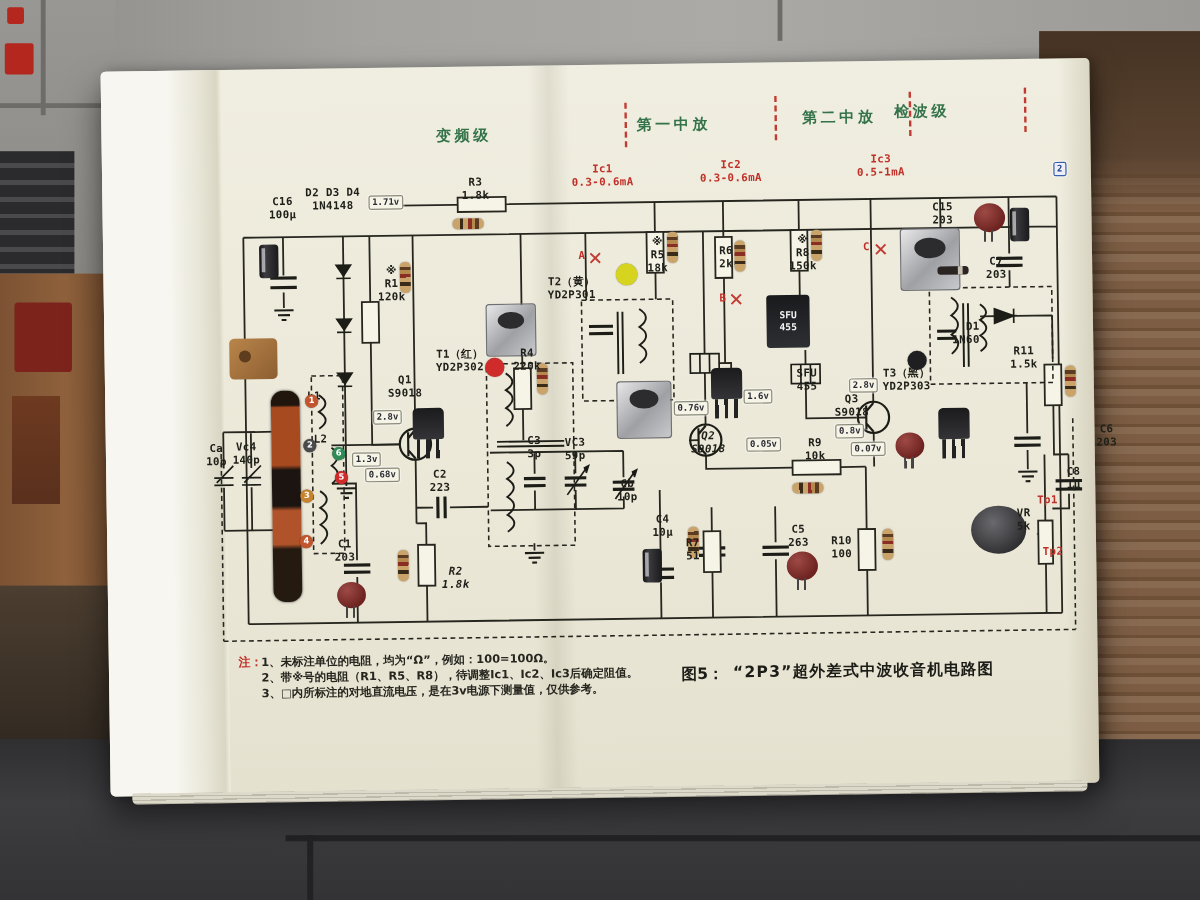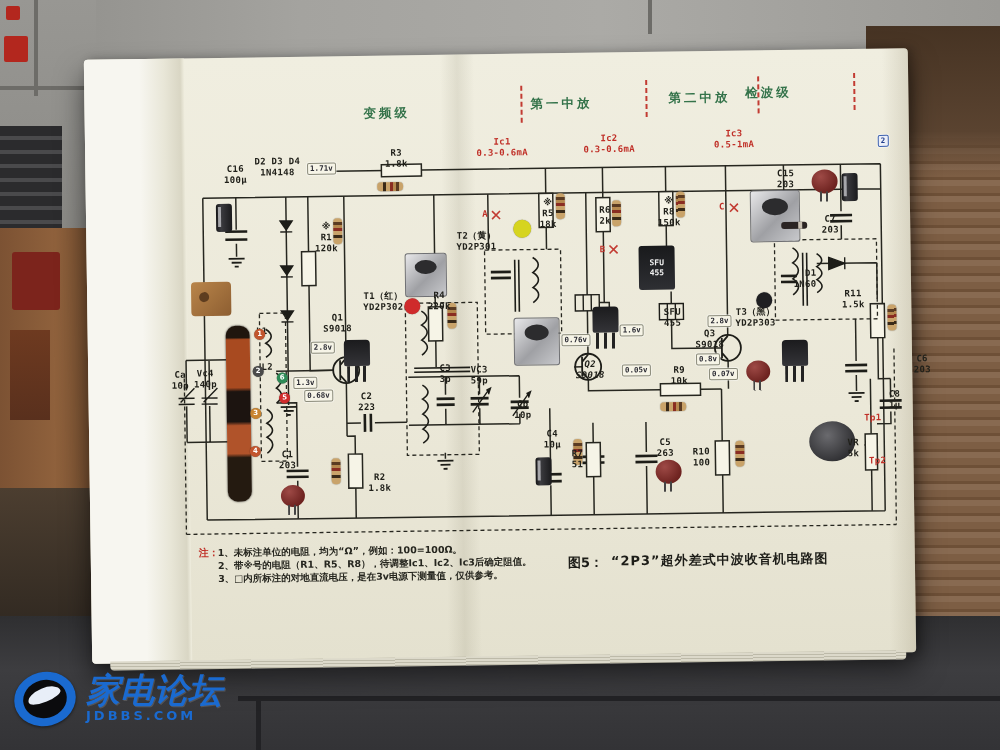--- a/index.html
+++ b/index.html
@@ -299,21 +299,21 @@
         <span class="slabel" style="left: 766px; top: 250px;">R11
 1.5k</span>
         <span class="slabel" style="left: 174px; top: 274px;">L1</span>
         <span class="slabel" style="left: 179px; top: 310px;">L2</span>
         <span class="slabel" style="left: 92px; top: 322px;">Ca
 10p</span>
         <span class="slabel" style="left: 117px; top: 321px;">Vc4
 140p</span>
         <span class="slabel" style="left: 198px; top: 403px;">C1
 203</span>
-        <span class="slabel" style="left: 290px; top: 427px;">R2
+        <span class="slabel" style="left: 290px; top: 427px; font-style: italic;">R2
 1.8k</span>
         <span class="slabel" style="left: 278px; top: 346px;">C2
 223</span>
         <span class="slabel" style="left: 357px; top: 319px;">C3
 3p</span>
         <span class="slabel" style="left: 391px; top: 321px;">VC3
 59p</span>
         <span class="slabel" style="left: 434px; top: 356px;">Cb
 10p</span>
         <span class="slabel" style="left: 463px; top: 386px;">C4
@@ -324,21 +324,21 @@
 263</span>
         <span class="slabel" style="left: 591px; top: 324px;">R9
 10k</span>
         <span class="slabel" style="left: 612px; top: 406px;">R10
 100</span>
         <span class="slabel" style="left: 822px; top: 316px; margin-left: 12px;">C6
 203</span>
         <span class="slabel" style="left: 806px; top: 351px;">C8
 1μ</span>
         <span class="slabel red" style="left: 784px; top: 369px;">Tp1</span>
-        <span class="slabel" style="left: 764px; top: 399px;">VR
+        <span class="slabel" style="left: 764px; top: 385px;">VR
 5k</span>
         <span class="slabel red" style="left: 788px; top: 412px;">Tp2</span>
         <span class="slabel" style="left: 718px; top: 229px; text-align: right;">D1
 1N60</span>
         <span class="vbox" style="left: 236px; top: 112px;">1.71v</span>
         <span class="vbox" style="left: 235px; top: 291px;">2.8v</span>
         <span class="vbox" style="left: 217px; top: 326px; text-align: center;">1.3v</span>
         <span class="vbox" style="left: 230px; top: 339px; text-align: center;">0.68v</span>
         <span class="vbox" style="left: 488px; top: 287px; text-align: right;">0.76v</span>
         <span class="vbox" style="left: 544px; top: 278px;">1.6v</span>
@@ -360,20 +360,13 @@
 
     <span class="note-marker" style="left:108px;top:488px;">注：</span>
     <span class="note-line" style="left:127px;top:489px;">1、未标注单位的电阻，均为“Ω”，例如：100=100Ω。</span>
     <span class="note-line" style="left:127px;top:502px;">2、带※号的电阻（R1、R5、R8），待调整Ic1、Ic2、Ic3后确定阻值。</span>
     <span class="note-line" style="left:127px;top:515px;">3、□内所标注的对地直流电压，是在3v电源下测量值，仅供参考。</span>
 
     <span class="cap-prefix" style="left:477px;top:502px;">图5：</span>
     <span class="cap-title" style="left:520px;top:501px;">“2P3”超外差式中波收音机电路图</span>
   </div>
 
-  <div class="wm">
-    <div class="wm-logo"></div>
-    <div class="wm-text">
-      <div class="wm-brand">家电论坛</div>
-      <div class="wm-domain">JDBBS.COM</div>
-    </div>
-  </div>
 </div>
 
 </body></html>

